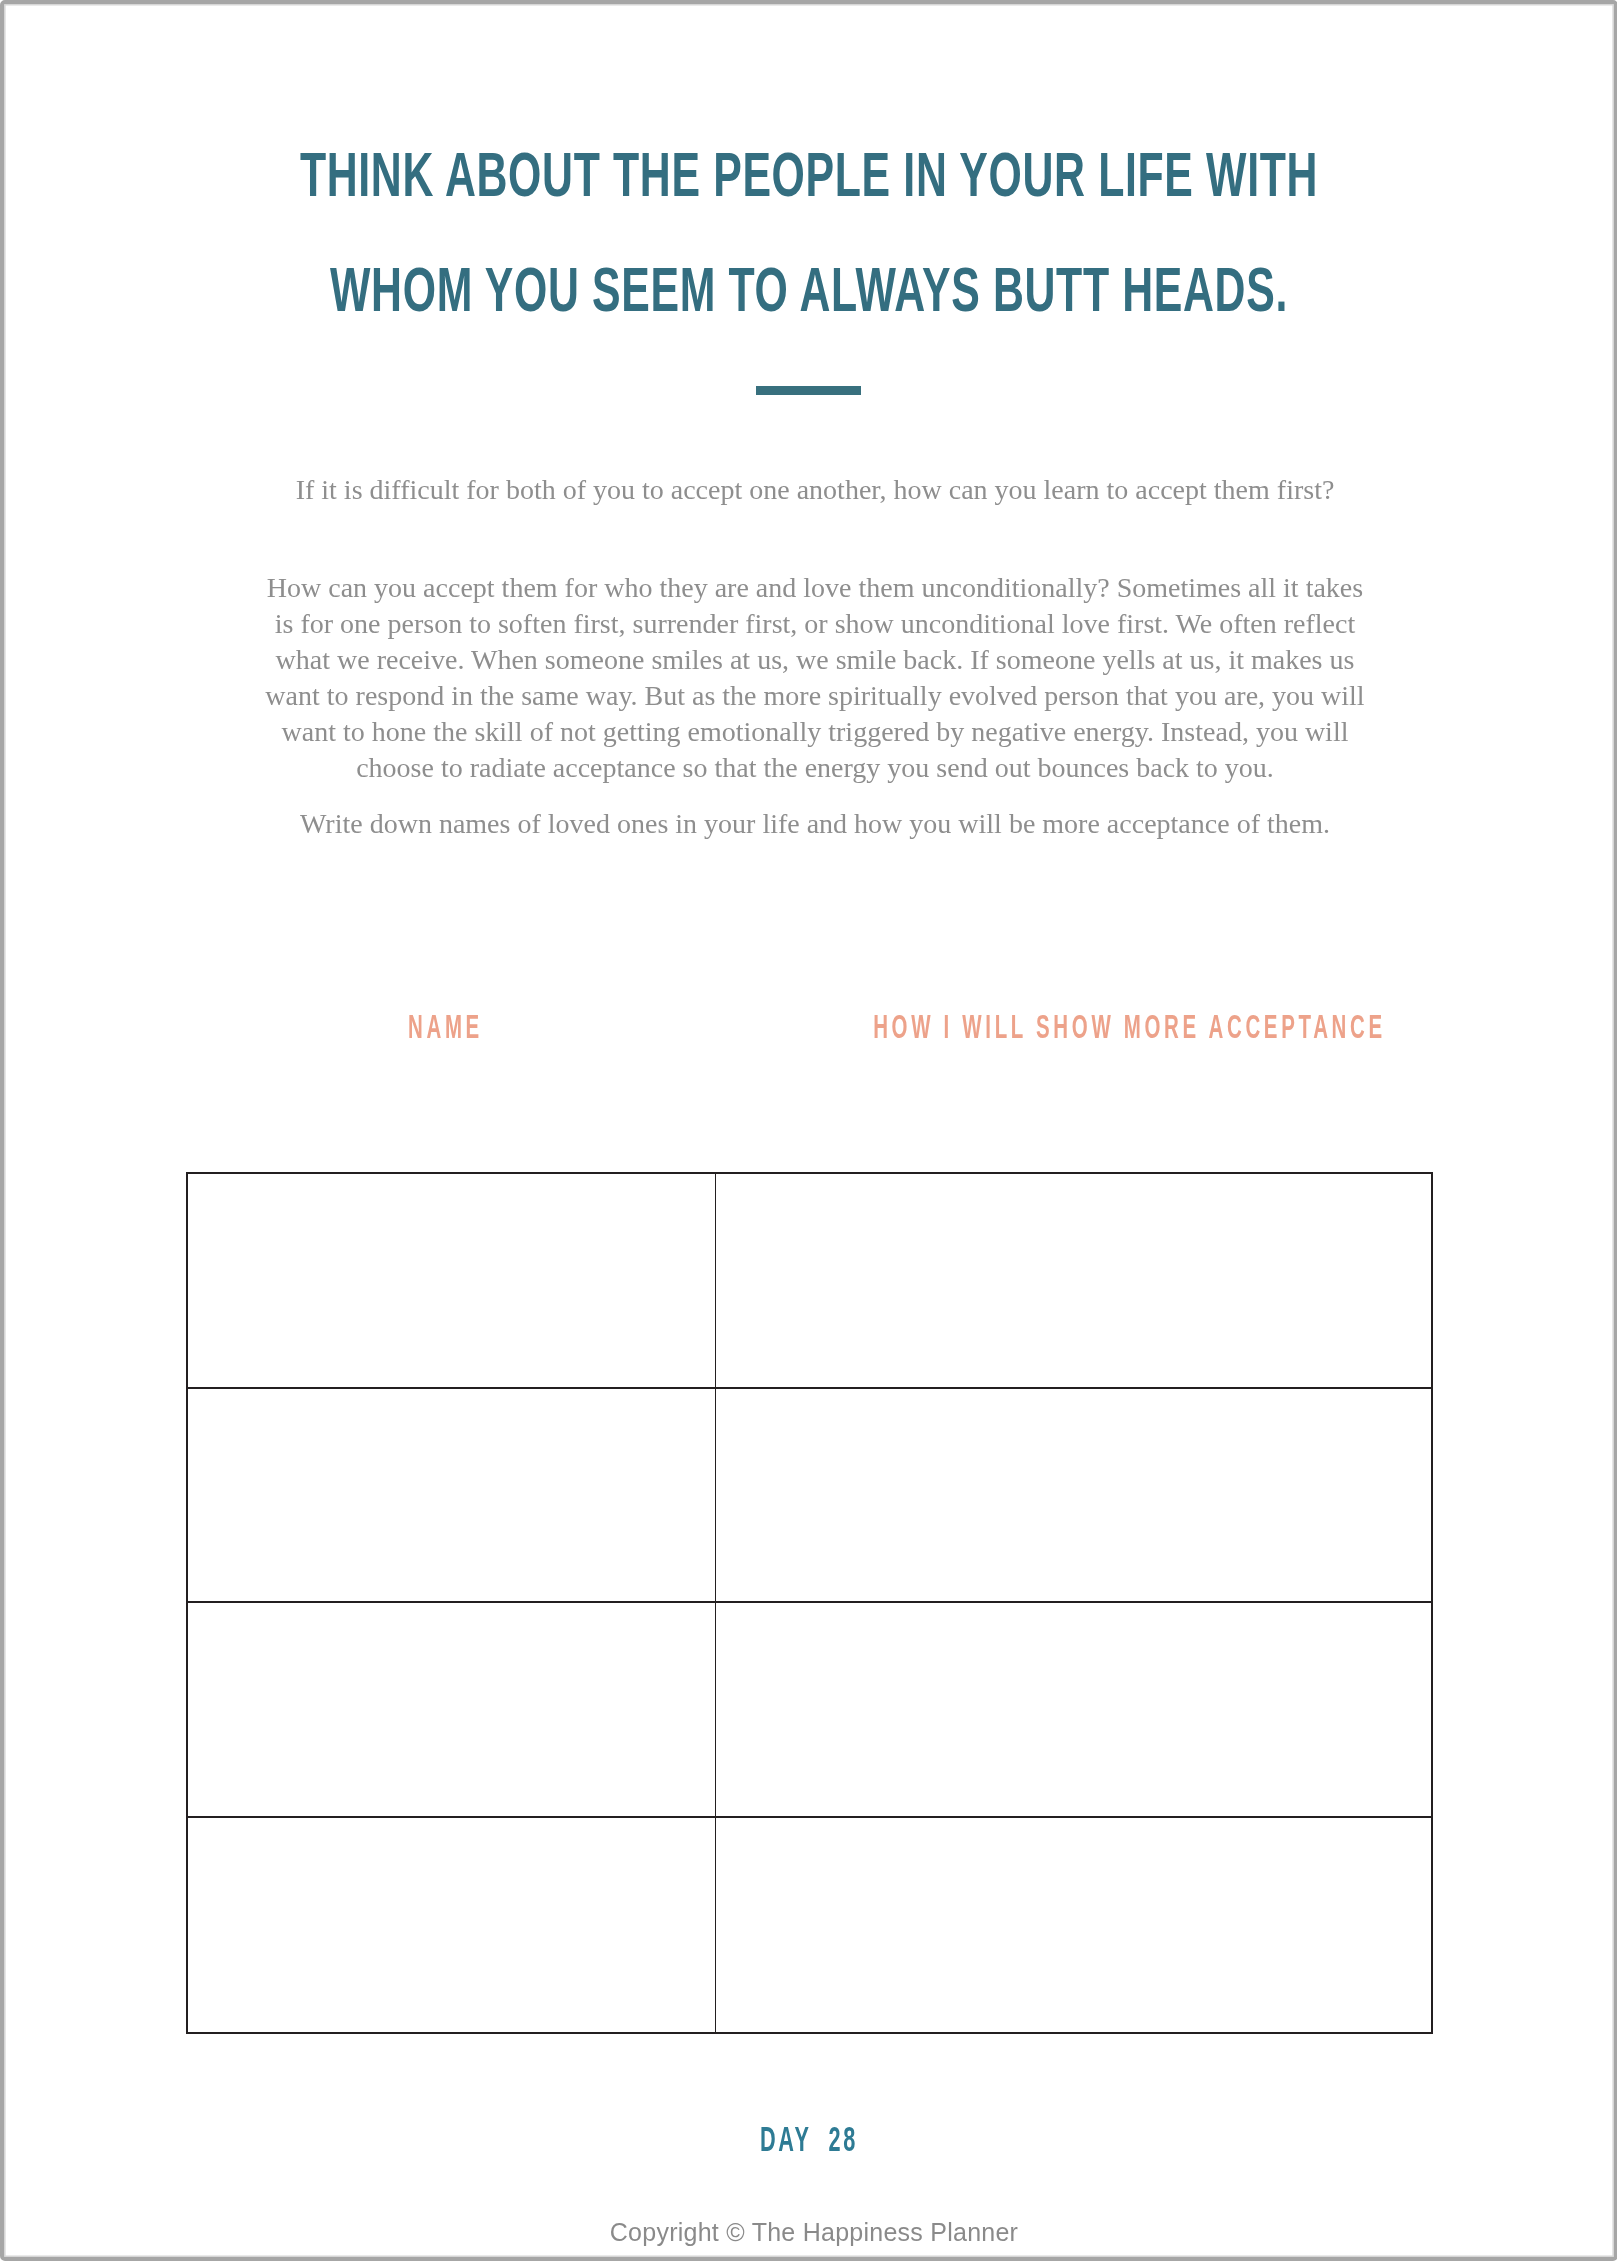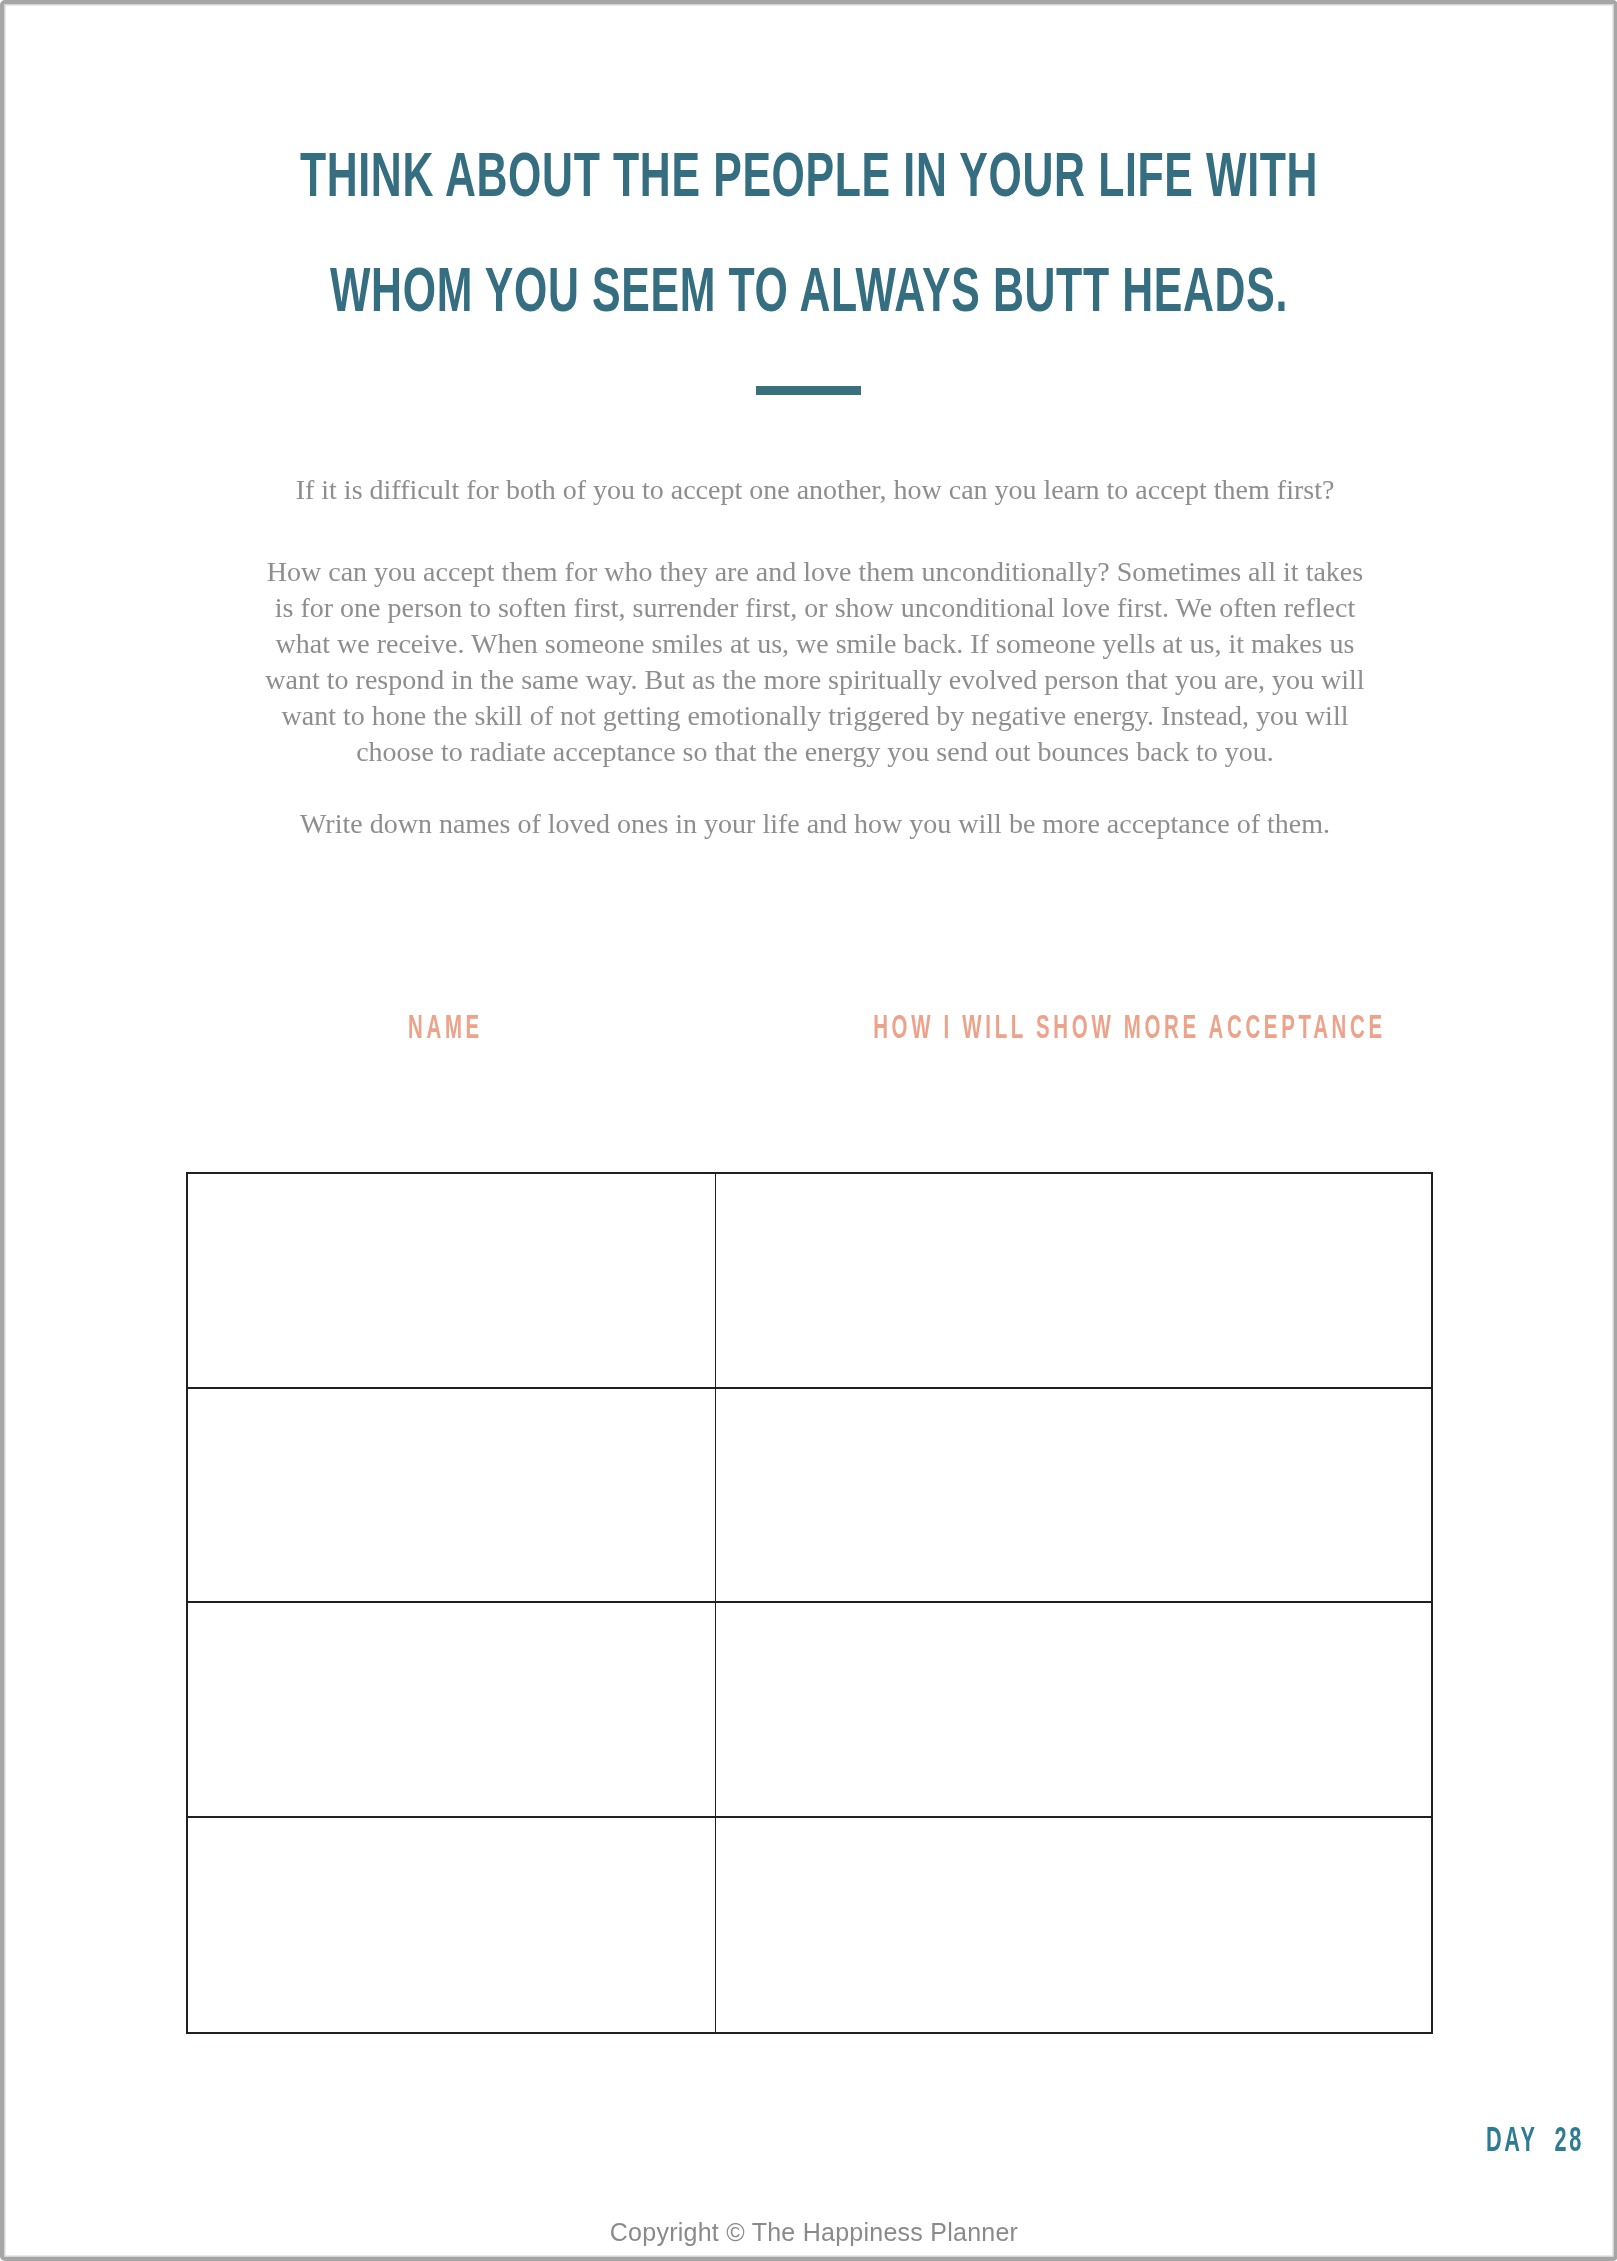--- a/index.html
+++ b/index.html
@@ -48,21 +48,21 @@
     text-align: center;
     font-family: "Liberation Serif", serif;
     color: #8e8e8e;
     font-size: 28px;
     line-height: 36px;
     white-space: pre-line;
     margin: 0;
     padding-left: 12px;
   }
   .intro-question   { top: 468px; }
-  .intro-paragraph  { top: 550px; }
+  .intro-paragraph  { top: 566px; }
   .intro-instruction{ top: 802px; }
 
   
   .column-headers {
     top: 1005px;
     left: 182px;
     right: auto;
     width: 1247px;
     display: flex;
     gap: 12px;
@@ -93,21 +93,21 @@
     display: grid;
     grid-template-columns: 42.5% 57.5%;
     grid-template-rows: repeat(4, 1fr);
     background: #ffffff;
   }
   .entries-table .cell { box-sizing: border-box; }
   .entries-table .cell.name-col { border-right: 1.6px solid #231f20; }
   .entries-table .cell.row-sep  { border-bottom: 2.5px solid #231f20; }
 
   
-  .day-label-wrap { top: 2117px; text-align: right; }
+  .day-label-wrap { top: 2117px; text-align: center; }
   .day-label {
     display: inline-block;
     color: #2e7b94;
     font-weight: 700;
     font-size: 35px;
     line-height: 36px;
     letter-spacing: 0.12em;
     transform: scaleX(0.62);
     white-space: pre;
   }

